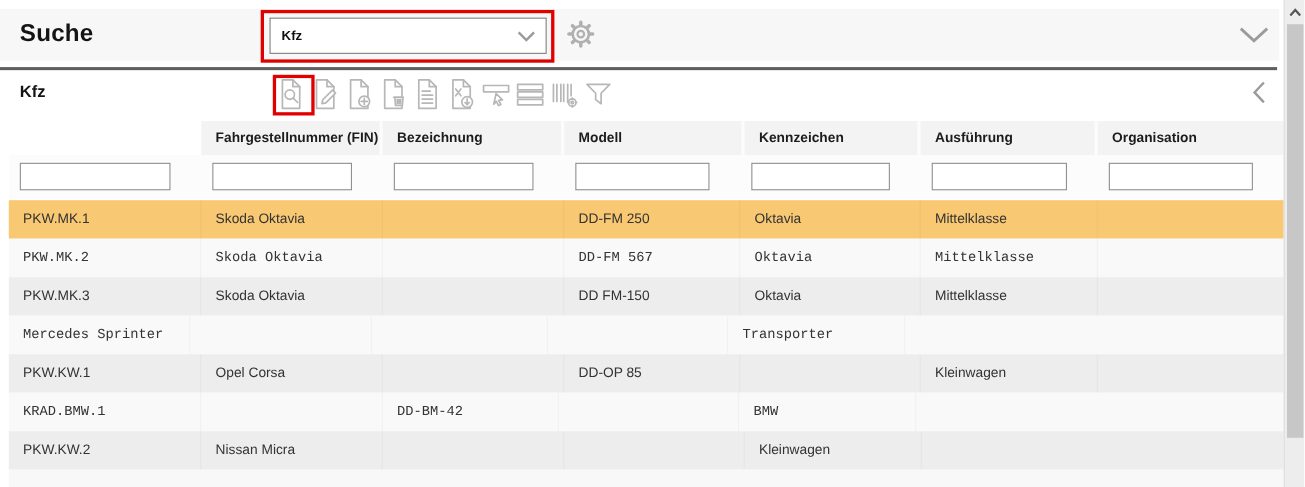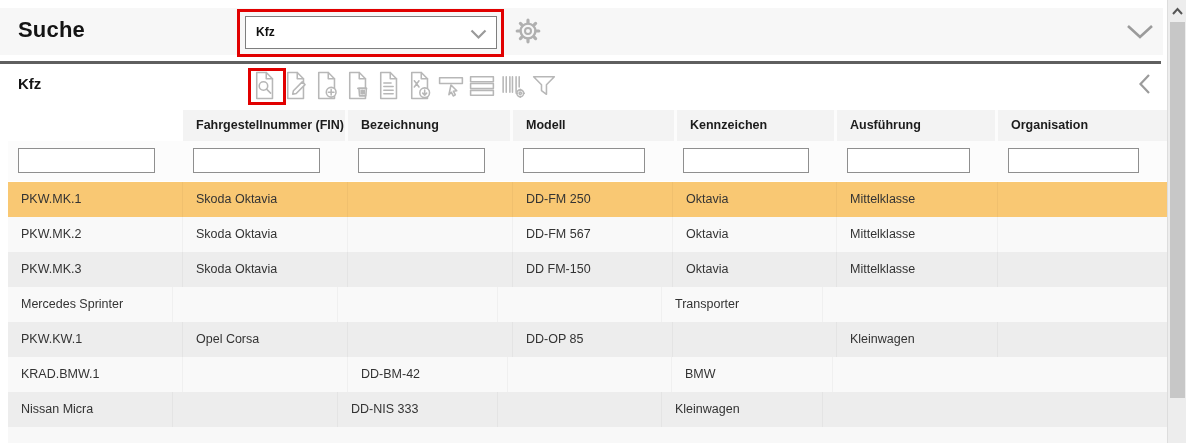--- a/index.html
+++ b/index.html
@@ -35,21 +35,21 @@
   .thead { position:absolute; left:8px; top:110px; width:1159px; height:31px; display:flex; }
   .th { background:#f3f3f3; border-right:3px solid #fcfcfc; font-size:12.5px; font-weight:bold;
         color:#1c1c1c; line-height:31px; padding-left:13px; overflow:hidden; white-space:nowrap; cursor:pointer; }
   .th:last-child { border-right:none; }
   .filter-row { position:absolute; left:8px; top:141px; width:1159px; height:40px; background:#fcfcfc; display:flex; }
   .fc { padding:7px 0 0 10px; }
   .fc input { display:block; height:25px; border:1px solid #8f8f8f; background:#fff; font-size:12px;
               font-family:"Liberation Sans",sans-serif; padding:0 5px; outline:none; }
   .tbody { position:absolute; left:8px; top:182px; width:1159px; }
   .trow { display:flex; height:35px; cursor:pointer; }
-  .trow.light { background:#f9f9f9; }
+  .trow.light { background:#f9f9f9;font-family:Liberation Mono, monospace; }
   .trow.dark  { background:#ededed; }
   .td { font-size:12.5px; color:#333; line-height:35px; padding-left:13px;
         border-right:1px solid rgba(0,0,0,0.035); overflow:hidden; white-space:nowrap; }
   .td:last-child { border-right:none; }
   .bottom-band { position:absolute; left:8px; top:427px; width:1159px; height:16px; background:#f8f8f8; }
 
   
   .vscroll { position:absolute; right:0; top:0; width:19px; height:443px; background:#ededed; border-left:1px solid #ddd; }
   .vs-up { position:absolute; left:0; top:0; width:18px; height:20px; background:#ededed; border:none; cursor:pointer; }
   .vs-thumb { position:absolute; left:2px; top:22px; width:15px; height:376px; background:#c7c7c7; cursor:grab; }
@@ -237,23 +237,23 @@
       </div>
       <div class="trow light">
         <div class="td" style="width: 175px;">KRAD.BMW.1</div>
         <div class="td" style="width: 165px;"></div>
         <div class="td" style="width: 160px;">DD-BM-42</div>
         <div class="td" style="width: 164px;"></div>
         <div class="td" style="width: 161px;">BMW</div>
         <div class="td" style="width: 169px;"></div>
       </div>
       <div class="trow dark">
+        <div class="td" style="width: 175px;">PKW.KW.2</div>
         <div class="td" style="width: 165px;">Nissan Micra</div>
         <div class="td" style="width: 165px;"></div>
-        <div class="td" style="width: 160px;">DD-NIS 333</div>
         <div class="td" style="width: 164px;"></div>
         <div class="td" style="width: 161px;">Kleinwagen</div>
         <div class="td" style="width: 169px;"></div>
       </div>
     </div>
   <div class="bottom-band"></div>
 
   <div class="annotation" id="anno-dropdown" style="border-color: rgb(225, 0, 0);"></div>
   <div class="annotation" id="anno-toolbtn" style="border-color: rgb(225, 0, 0);"></div>
 

